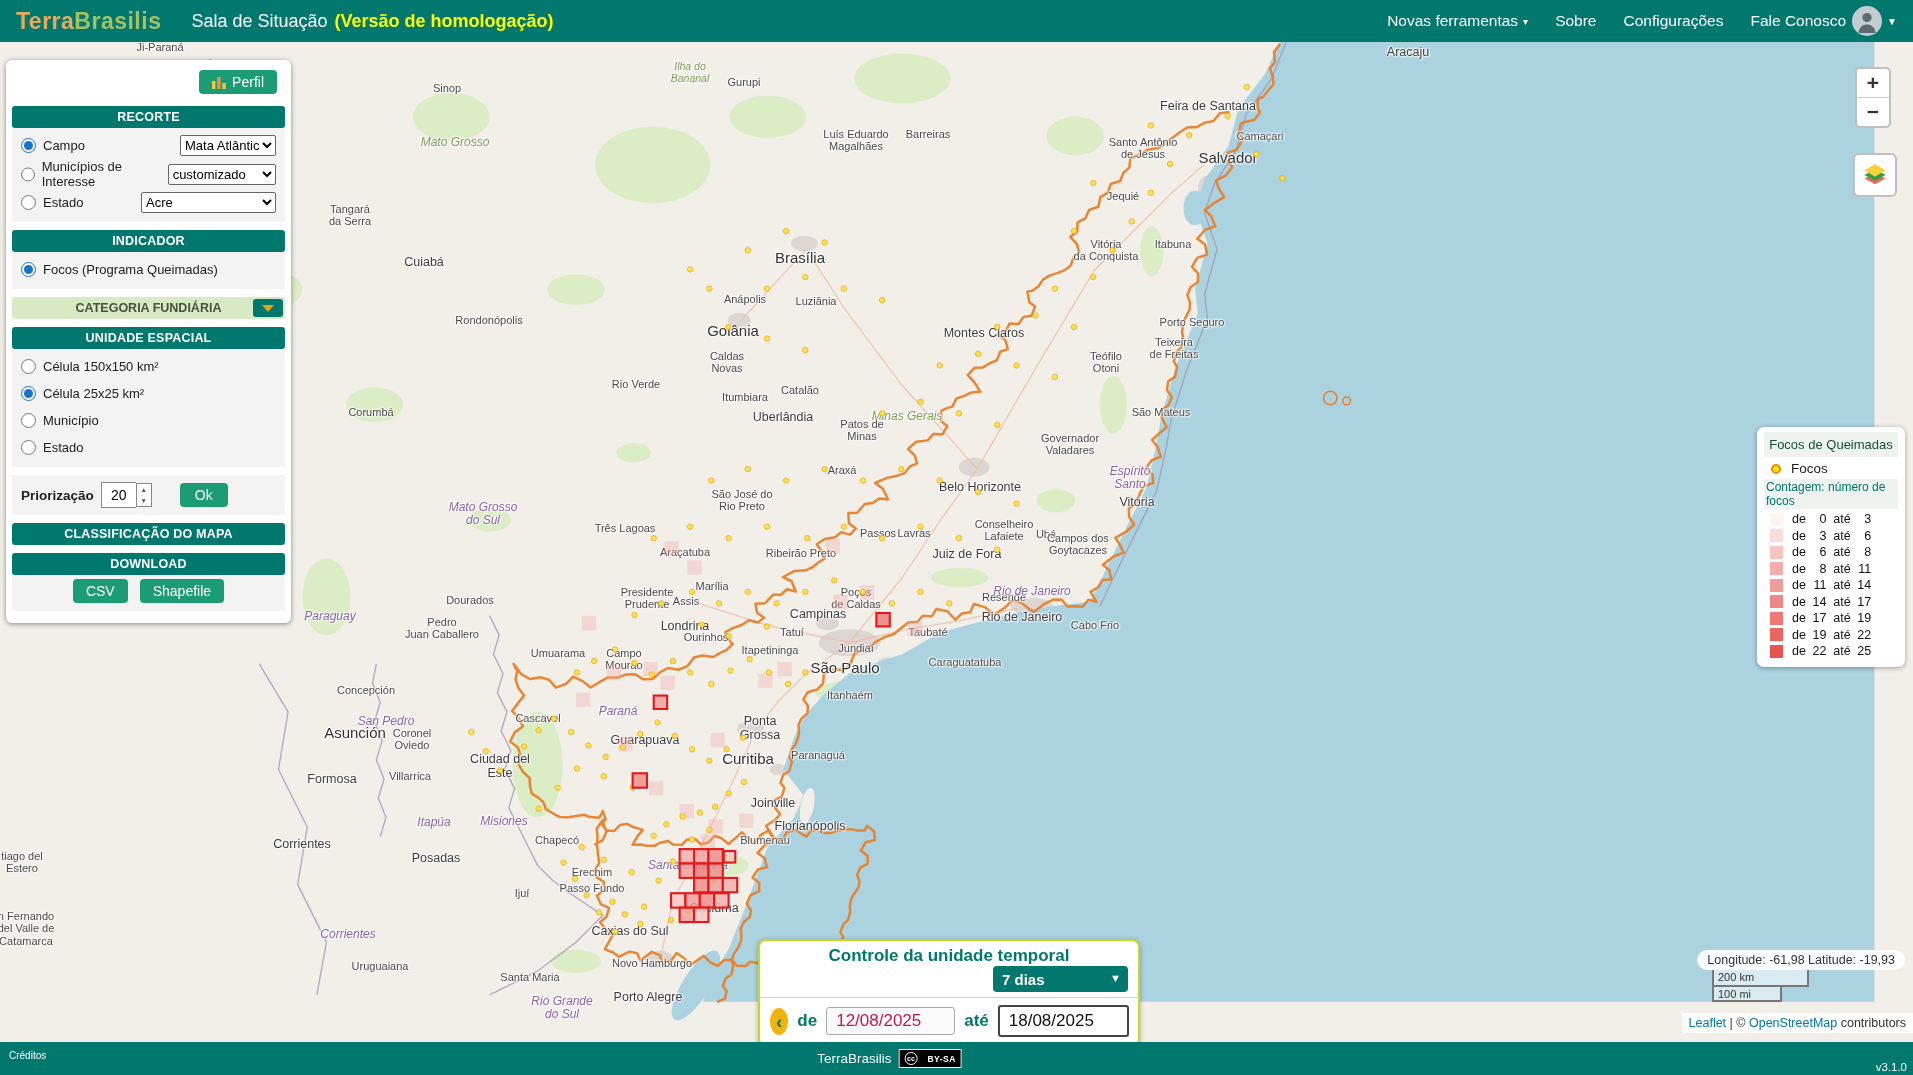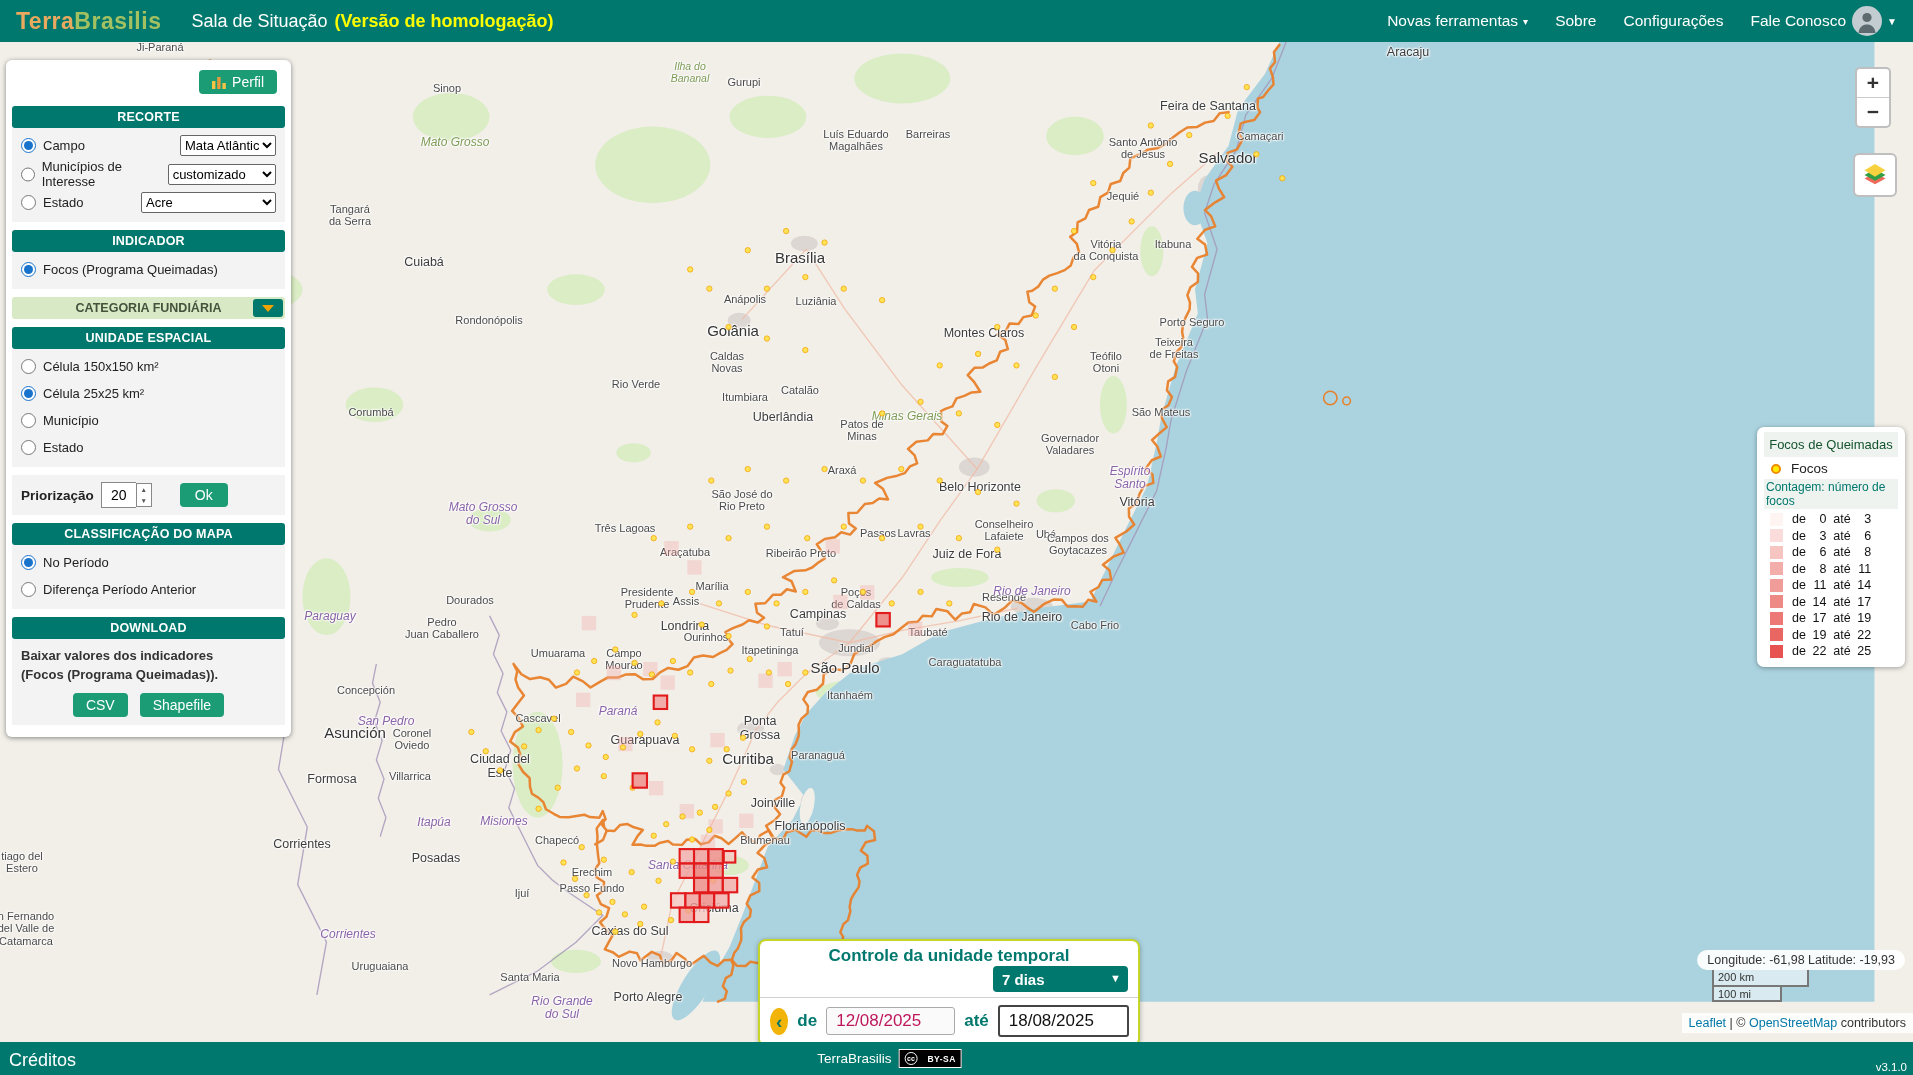--- a/index.html
+++ b/index.html
@@ -104,21 +104,21 @@
           padding:3px 10px;font-size:12.5px;color:#333;}
   #scale{position:absolute;left:1712px;top:970px;z-index:5;font-size:11px;color:#333;}
   .scline{background:rgba(255,255,255,.55);border:2px solid #777;border-top:none;padding:1px 4px 0;box-sizing:border-box;height:17px;}
   #sc-km{width:97px;} #sc-mi{width:70px;border-top:none;margin-top:-2px;border-top:2px solid #777;}
   #attrib{position:absolute;right:0;top:1013px;z-index:5;background:rgba(255,255,255,.85);padding:3px 7px;
           font-size:12.5px;color:#333;}
   #attrib a{color:#0078A8;text-decoration:none;cursor:pointer;}
 
   
   #footer{position:absolute;left:0;bottom:0;width:100%;height:33px;background:#00786d;z-index:30;color:#fff;}
-  #credits{position:absolute;left:9px;top:8px;font-size:18px;cursor:pointer;}
+  #credits{position:absolute;left:9px;top:8px;font-size:10px;cursor:pointer;}
   #brandrow{position:absolute;left:46.5%;top:7px;transform:translateX(-50%);display:flex;align-items:center;gap:7px;}
   #brandname{font-size:13.5px;}
   #ccbadge{background:#000;border:1px solid #fff;display:flex;align-items:center;gap:10px;padding:1px 5px;height:15px;cursor:pointer;}
   #cccircle{width:11px;height:11px;border:1.2px solid #fff;border-radius:50%;color:#fff;font-size:7px;font-weight:bold;
             display:flex;align-items:center;justify-content:center;line-height:1;}
   #ccname{color:#fff;font-size:8.5px;font-weight:bold;letter-spacing:.5px;}
   #version{position:absolute;right:6px;bottom:2px;font-size:11.5px;}
 </style>
 </head>
 <body>
@@ -670,37 +670,23 @@
       <span id="priolabel">Priorização</span>
       <input id="prioinput" value="20" style="">
       <span id="spin">
         <span class="sp">▲</span>
         <span class="sp">▼</span>
       </span>
       <button id="okbtn" class="greenbtn">Ok</button>
     </div>
 
     <div class="secbar">CLASSIFICAÇÃO DO MAPA</div>
-    <div class="secbody" id="classif-body">
-        <label class="rrow">
-          <input type="radio" name="classif" checked="" style="">
-          <span class="rlabel">No Período</span>
-        </label>
-        <label class="rrow">
-          <input type="radio" name="classif" style="">
-          <span class="rlabel">Diferença Período Anterior</span>
-        </label>
-      </div>
 
     <div class="secbar">DOWNLOAD</div>
     <div class="secbody">
-      <div id="dl-desc">
-        <div>Baixar valores dos indicadores</div>
-        <div>(Focos (Programa Queimadas)).</div>
-      </div>
       <div id="dl-btns">
         <button class="greenbtn">CSV</button>
         <button class="greenbtn">Shapefile</button>
       </div>
     </div>
   </aside>
 
   <footer id="footer">
     <a id="credits">Créditos</a>
     <div id="brandrow">

